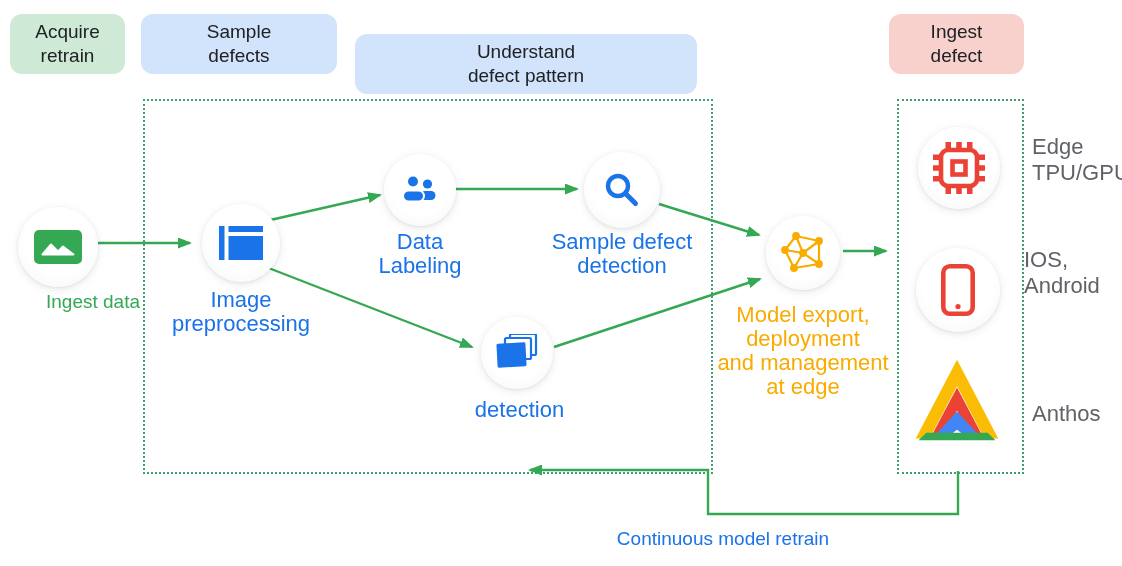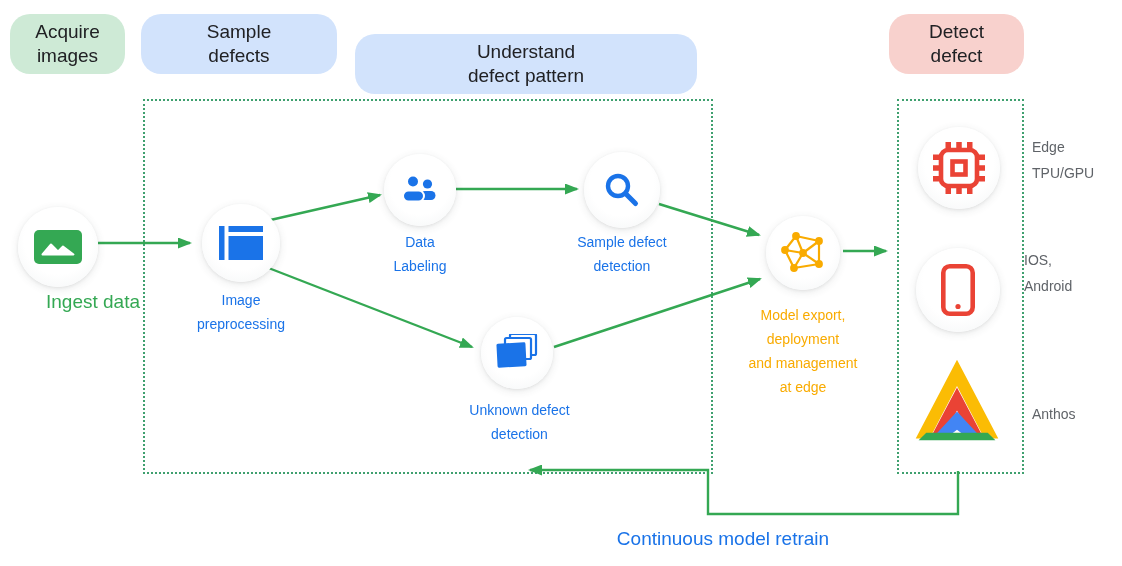--- a/index.html
+++ b/index.html
@@ -2,37 +2,37 @@
 <html style="--green: #34a853; --blue: #1a73e8; --yellow: #f9ab00; --red: #ea4335; --gray_text: #5f6368; --stage_green_bg: #ceead6; --stage_blue_bg: #d2e3fc; --stage_red_bg: #f8d1cd; --dotted_border: #3fa06f; --anthos_yellow: #fbbc04; --anthos_red: #ea4335; --anthos_blue: #4285f4; --anthos_green: #34a853;"><head>
 <meta charset="utf-8">
 <style>
   html,body{margin:0;padding:0;background:#fff;}
   .canvas{
     position:relative;width:1122px;height:566px;background:#fff;overflow:hidden;
     font-family:"Liberation Sans",sans-serif;color:#202124;
   }
   
   .pill{
-    position:absolute;top:14px;height:60px;border-radius:20px;z-index:2;
+    position:absolute;top:14px;height:60px;border-radius:12px;z-index:2;
     display:flex;flex-direction:column;align-items:center;justify-content:center;
     font-size:19px;line-height:24px;color:#202124;text-align:center;
   }
   .pill-green{background:var(--stage_green_bg);}
   .pill-blue{background:var(--stage_blue_bg);}
   .pill-red{background:var(--stage_red_bg);}
   
   .dotted-box{position:absolute;border:2px dotted var(--dotted_border);z-index:0;}
   
   .node{
     position:absolute;border-radius:50%;z-index:2;
     display:flex;align-items:center;justify-content:center;
     background:radial-gradient(circle at 50% 42%, #ffffff 55%, #f2f4f5 100%);
     box-shadow:0 2px 8px rgba(60,64,67,.12), 0 1px 3px rgba(60,64,67,.08);
   }
-  .label{position:absolute;z-index:2;text-align:center;font-size:14px;line-height:24px;}
+  .label{position:absolute;z-index:2;text-align:center;font-size:22px;line-height:24px;}
   .lbl-green{color:var(--green);font-size:19px;}
   .lbl-blue{color:var(--blue);}
   .lbl-yellow{color:var(--yellow);}
   .lbl-gray{color:var(--gray_text);text-align:left;line-height:26px;}
   .lbl-line{display:block;}
   
   .wires{position:absolute;left:0;top:0;z-index:1;pointer-events:none;}
   .wire{stroke:var(--green);stroke-width:2.4;fill:none;}
   .arrow-fill{fill:var(--green);}
   
@@ -46,32 +46,32 @@
   .s-yellow{stroke:var(--yellow);}
   .pg{fill:#fff;stroke:var(--blue);stroke-width:2.2;}
 </style>
 </head>
 <body>
 
 <div class="canvas">
 
   <div class="pill pill-green" style="left:10px;width:115px;">
     <span class="lbl-line">Acquire</span>
-    <span class="lbl-line">images</span>
+    <span class="lbl-line">retrain</span>
   </div>
   <div class="pill pill-blue" style="left:141px;width:196px;">
     <span class="lbl-line">Sample</span>
     <span class="lbl-line">defects</span>
   </div>
   <div class="pill pill-blue" style="left:355px;width:342px;margin-top:20px;">
     <span class="lbl-line">Understand</span>
     <span class="lbl-line">defect pattern</span>
   </div>
   <div class="pill pill-red" style="left:889px;width:135px;">
-    <span class="lbl-line">Detect</span>
+    <span class="lbl-line">Ingest</span>
     <span class="lbl-line">defect</span>
   </div>
 
   <div class="dotted-box" style="left:143px;top:99px;width:566px;height:371px;"></div>
   <div class="dotted-box" style="left:897px;top:99px;width:123px;height:371px;"></div>
 
   <svg class="wires" width="1122" height="566" viewBox="0 0 1122 566">
     <defs>
       <marker id="arrow" viewBox="0 0 14 11" markerWidth="14" markerHeight="11" refX="12" refY="5.5" orient="auto" markerUnits="userSpaceOnUse">
         <path class="arrow-fill" d="M0,0 L14,5.5 L0,11 Z"></path>
@@ -134,21 +134,20 @@
   </div>
 
   <div class="node" style="left:481px;top:317px;width:72px;height:72px;">
     <svg width="44" height="38" viewBox="0 0 44 38">
       <rect class="pg" x="15" y="0" width="26" height="21" rx="1.5"></rect>
       <rect class="pg" x="10" y="4" width="26" height="21" rx="1.5"></rect>
       <rect class="f-blue" x="2" y="9" width="29" height="24" rx="1.5" transform="rotate(-3 16 21)"></rect>
     </svg>
   </div>
   <div class="label lbl-blue" style="left:427px;top:398px;width:185px;">
-    <span class="lbl-line">Unknown defect</span>
     <span class="lbl-line">detection</span>
   </div>
 
   <div class="node" style="left:766px;top:216px;width:74px;height:74px;">
     <svg width="46" height="42" viewBox="0 0 46 42">
       <g class="s-yellow" stroke-width="2.2" fill="none">
         <line x1="16" y1="4" x2="39" y2="9"></line>
         <line x1="16" y1="4" x2="5" y2="18"></line>
         <line x1="16" y1="4" x2="23" y2="21"></line>
         <line x1="39" y1="9" x2="23" y2="21"></line>

